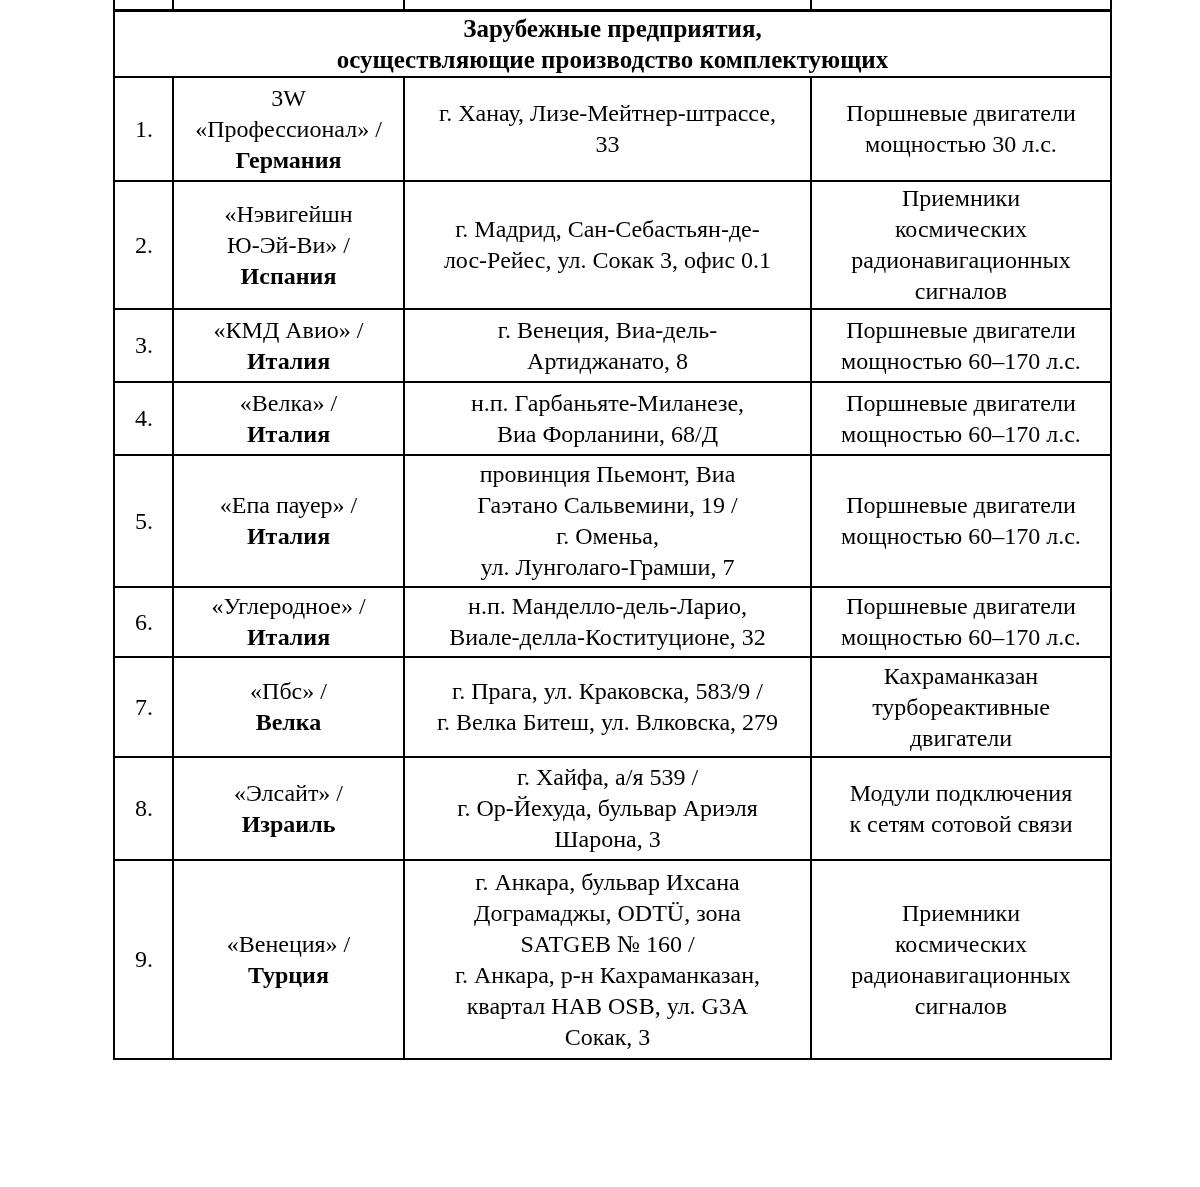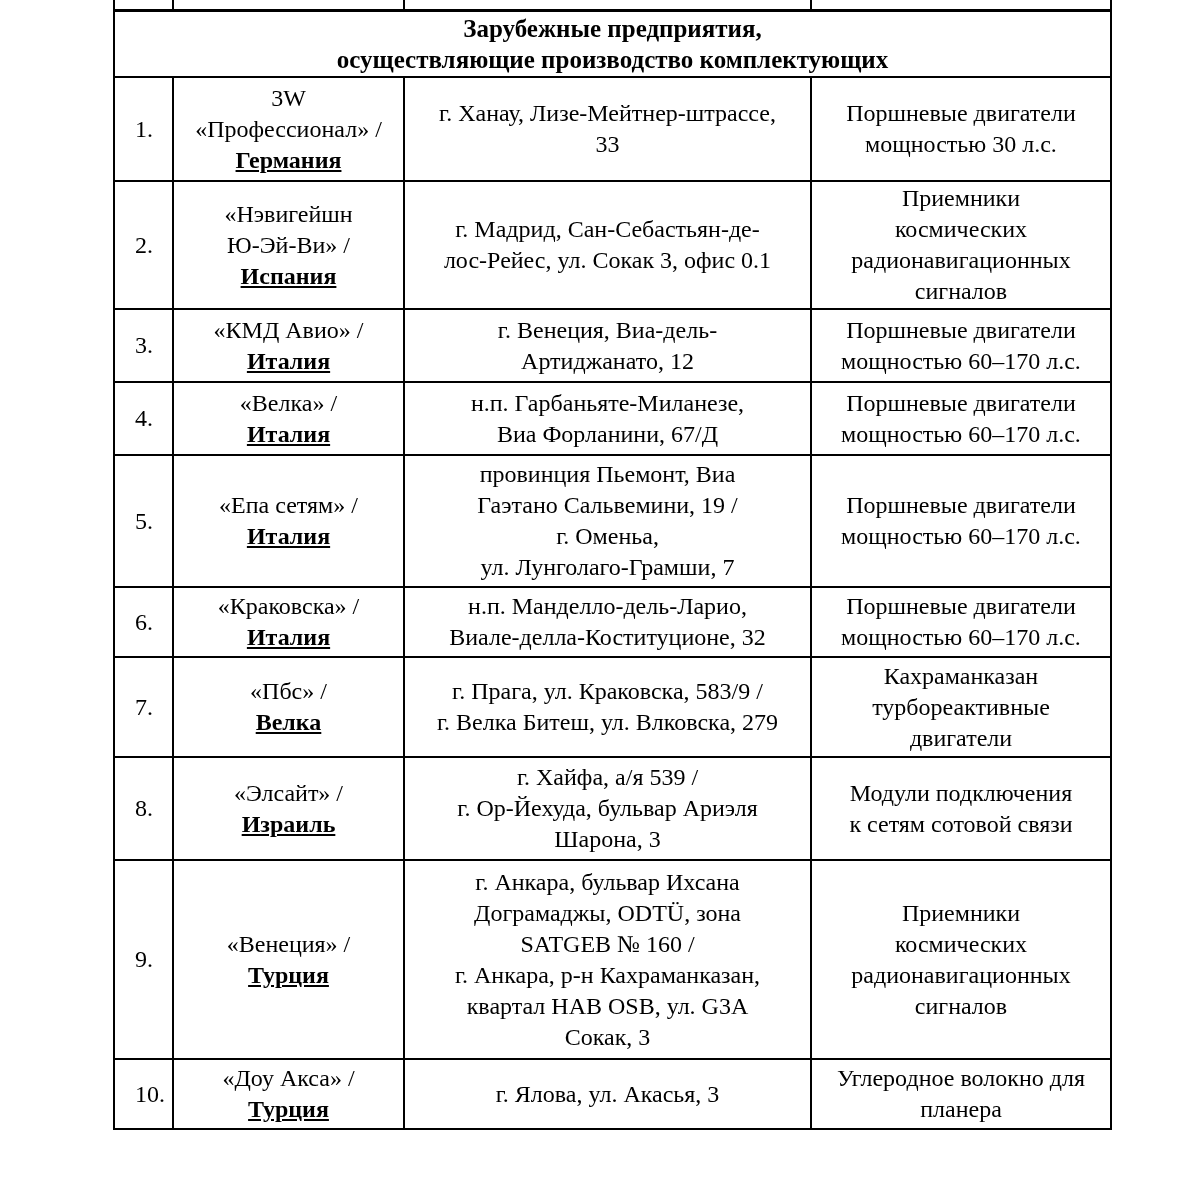--- a/index.html
+++ b/index.html
@@ -50,21 +50,20 @@
   td.num-cell {
     vertical-align: top;
     font-size: 24px;
     padding-top: 3px;
   }
   td.company-cell .company-name {
     white-space: pre-line;
   }
   td.company-cell .company-country {
     font-weight: bold;
-    text-decoration: underline;
   }
   td.address-cell, td.product-cell {
     white-space: pre-line;
   }
 </style>
 </head>
 <body>
 
 <div class="page">
   <table class="doc-table">
@@ -118,55 +117,55 @@
 сигналов</td>
     </tr>
 
     <tr style="height:73px">
       <td class="num-cell">3.</td>
       <td class="company-cell">
         <span class="company-name">«КМД Авио» /</span>
         <div class="company-country">Италия</div>
       </td>
       <td class="address-cell">г. Венеция, Виа-дель-
-Артиджанато, 12</td>
+Артиджанато, 8</td>
       <td class="product-cell">Поршневые двигатели
 мощностью 60–170 л.с.</td>
     </tr>
 
     <tr style="height:73px">
       <td class="num-cell">4.</td>
       <td class="company-cell">
         <span class="company-name">«Велка» /</span>
         <div class="company-country">Италия</div>
       </td>
       <td class="address-cell">н.п. Гарбаньяте-Миланезе,
-Виа Форланини, 67/Д</td>
+Виа Форланини, 68/Д</td>
       <td class="product-cell">Поршневые двигатели
 мощностью 60–170 л.с.</td>
     </tr>
 
     <tr style="height:132px">
       <td class="num-cell">5.</td>
       <td class="company-cell">
-        <span class="company-name">«Епа сетям» /</span>
+        <span class="company-name">«Епа пауер» /</span>
         <div class="company-country">Италия</div>
       </td>
       <td class="address-cell">провинция Пьемонт, Виа
 Гаэтано Сальвемини, 19 /
 г. Оменьа,
 ул. Лунголаго-Грамши, 7</td>
       <td class="product-cell">Поршневые двигатели
 мощностью 60–170 л.с.</td>
     </tr>
 
     <tr style="height:70px">
       <td class="num-cell">6.</td>
       <td class="company-cell">
-        <span class="company-name">«Краковска» /</span>
+        <span class="company-name">«Углеродное» /</span>
         <div class="company-country">Италия</div>
       </td>
       <td class="address-cell">н.п. Манделло-дель-Ларио,
 Виале-делла-Коституционе, 32</td>
       <td class="product-cell">Поршневые двигатели
 мощностью 60–170 л.с.</td>
     </tr>
 
     <tr style="height:100px">
       <td class="num-cell">7.</td>
@@ -205,26 +204,16 @@
 SATGEB № 160 /
 г. Анкара, р-н Кахраманказан,
 квартал HAB OSB, ул. G3A
 Сокак, 3</td>
       <td class="product-cell">Приемники
 космических
 радионавигационных
 сигналов</td>
     </tr>
 
-    <tr style="height:70px">
-      <td class="num-cell">10.</td>
-      <td class="company-cell">
-        <span class="company-name">«Доу Акса» /</span>
-        <div class="company-country">Турция</div>
-      </td>
-      <td class="address-cell">г. Ялова, ул. Акасья, 3</td>
-      <td class="product-cell">Углеродное волокно для
-планера</td>
-    </tr>
 
   </tbody>
     </table>
 </div>
 
 </body></html>

